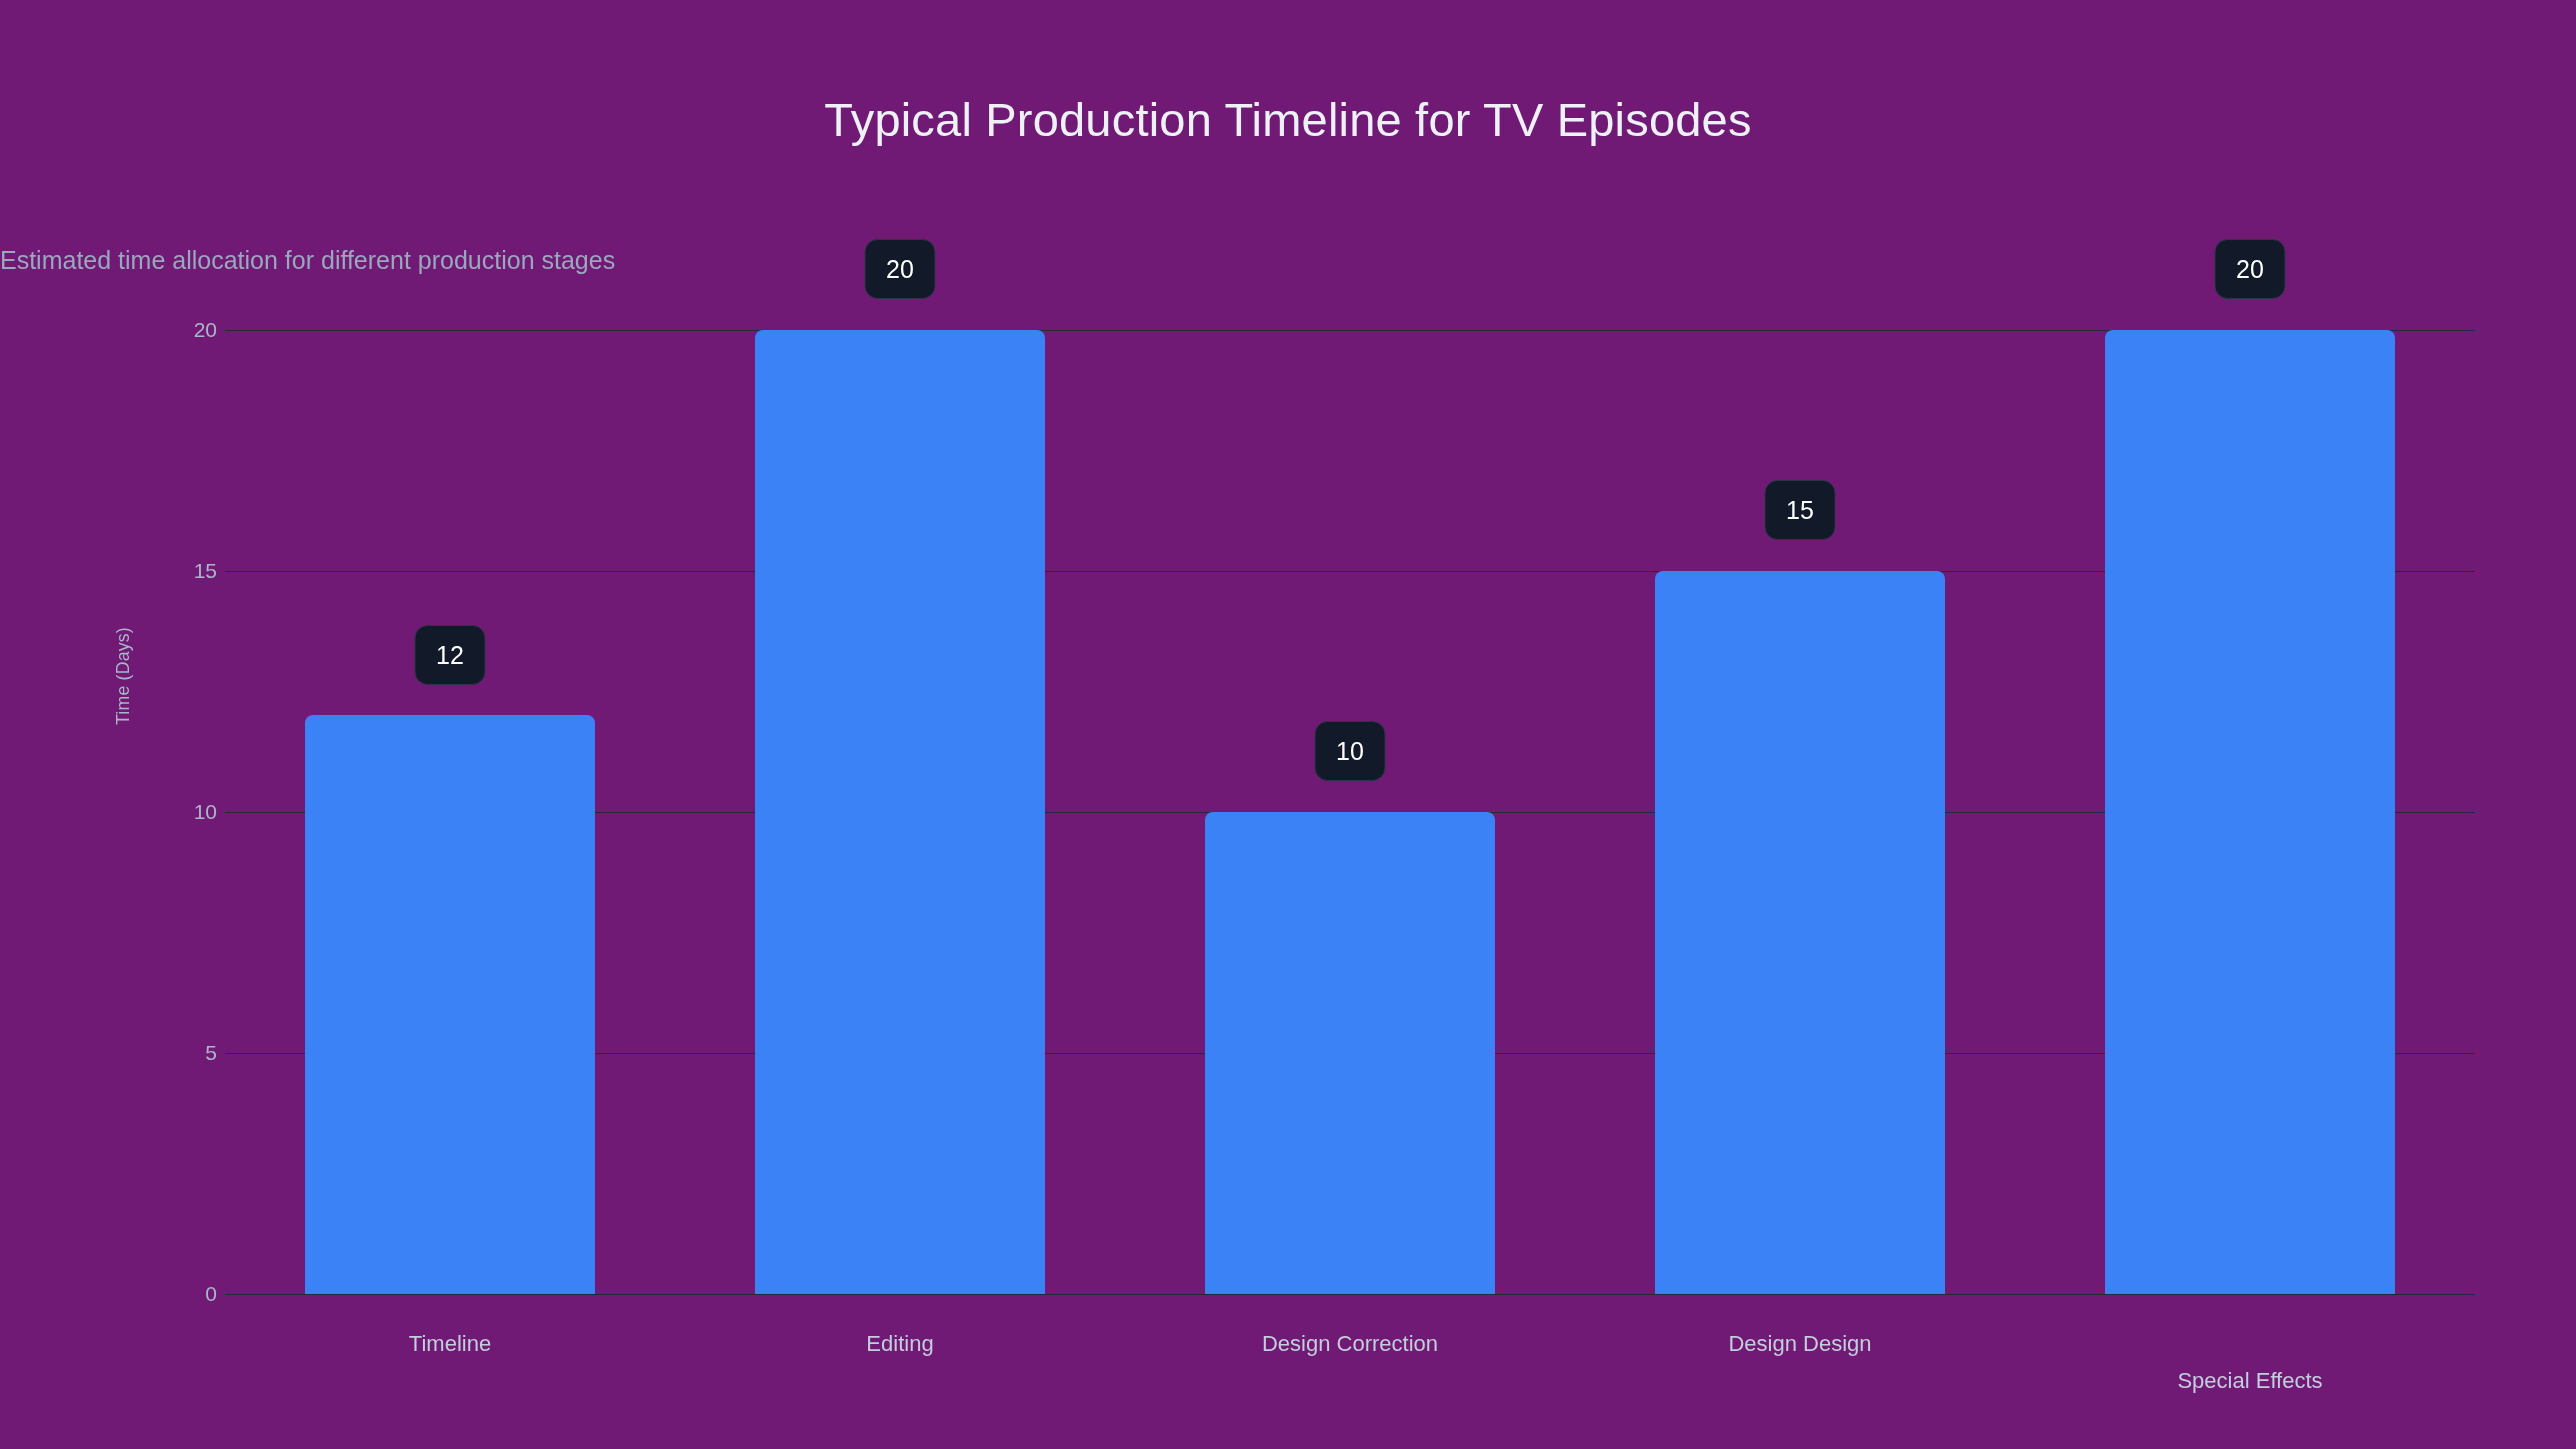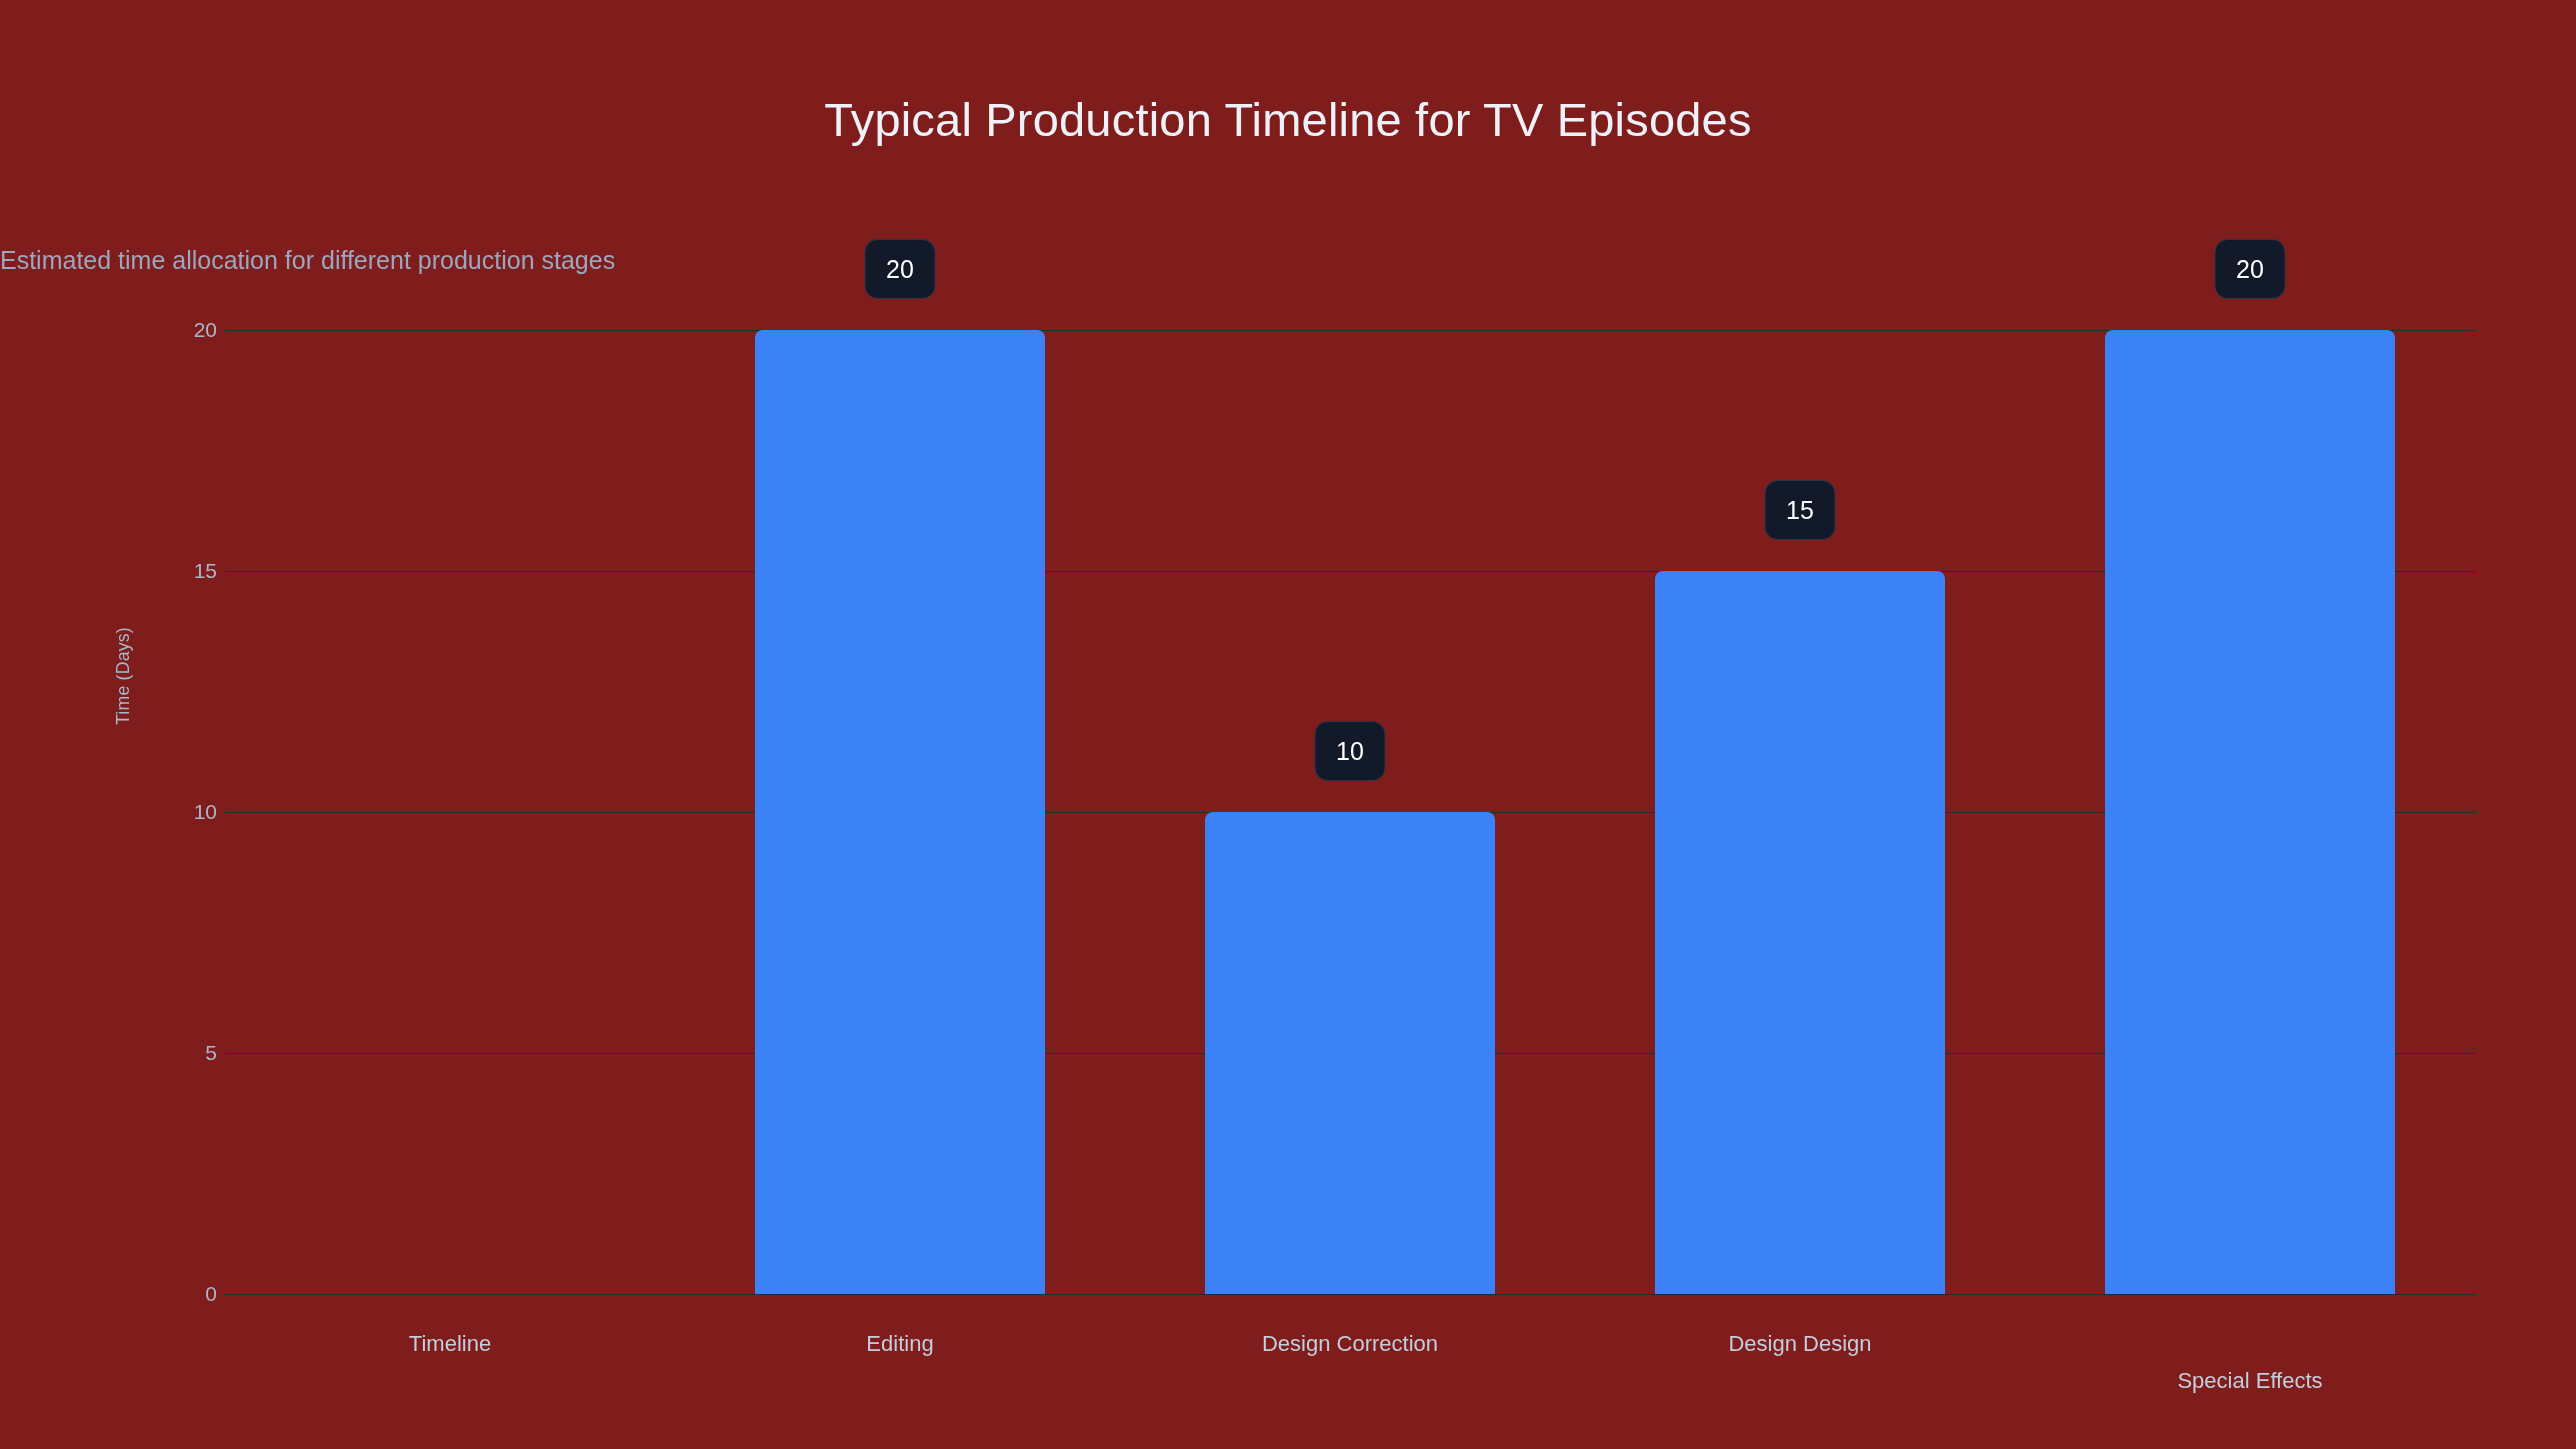--- a/index.html
+++ b/index.html
@@ -9,21 +9,21 @@
     height: 1449px;
     background: #101726;
     font-family: "Liberation Sans", sans-serif;
     overflow: hidden;
   }
 
   #chart-root {
     position: relative;
     width: 2576px;
     height: 1449px;
-    background: #7f1d1d;
+    background: #701a75;
     padding-left: 32px;
   }
 
   
   .chart-title {
     position: absolute;
     top: 92px;
     left: 0;
     width: 2576px;
     text-align: center;
@@ -159,20 +159,24 @@
         <div class="gridline" style="top: 0px;"></div>
       </div>
     <div id="yticks-layer">
         <div class="ytick" style="top: 964px;">0</div>
         <div class="ytick" style="top: 723px;">5</div>
         <div class="ytick" style="top: 482px;">10</div>
         <div class="ytick" style="top: 241px;">15</div>
         <div class="ytick" style="top: 0px;">20</div>
       </div>
     <div class="bars-layer" id="bars-layer">
+        <div class="bar-group" style="left: 80px; width: 290px;">
+          <div class="bar" style="height: 579px; background: rgb(59, 130, 246);"></div>
+          <div class="bar-value-badge" style="bottom: 609px;">12</div>
+        </div>
         <div class="bar-group" style="left: 530px; width: 290px;">
           <div class="bar" style="height: 964px; background: rgb(59, 130, 246);"></div>
           <div class="bar-value-badge" style="bottom: 995px;">20</div>
         </div>
         <div class="bar-group" style="left: 980px; width: 290px;">
           <div class="bar" style="height: 482px; background: rgb(59, 130, 246);"></div>
           <div class="bar-value-badge" style="bottom: 513px;">10</div>
         </div>
         <div class="bar-group" style="left: 1430px; width: 290px;">
           <div class="bar" style="height: 723px; background: rgb(59, 130, 246);"></div>

